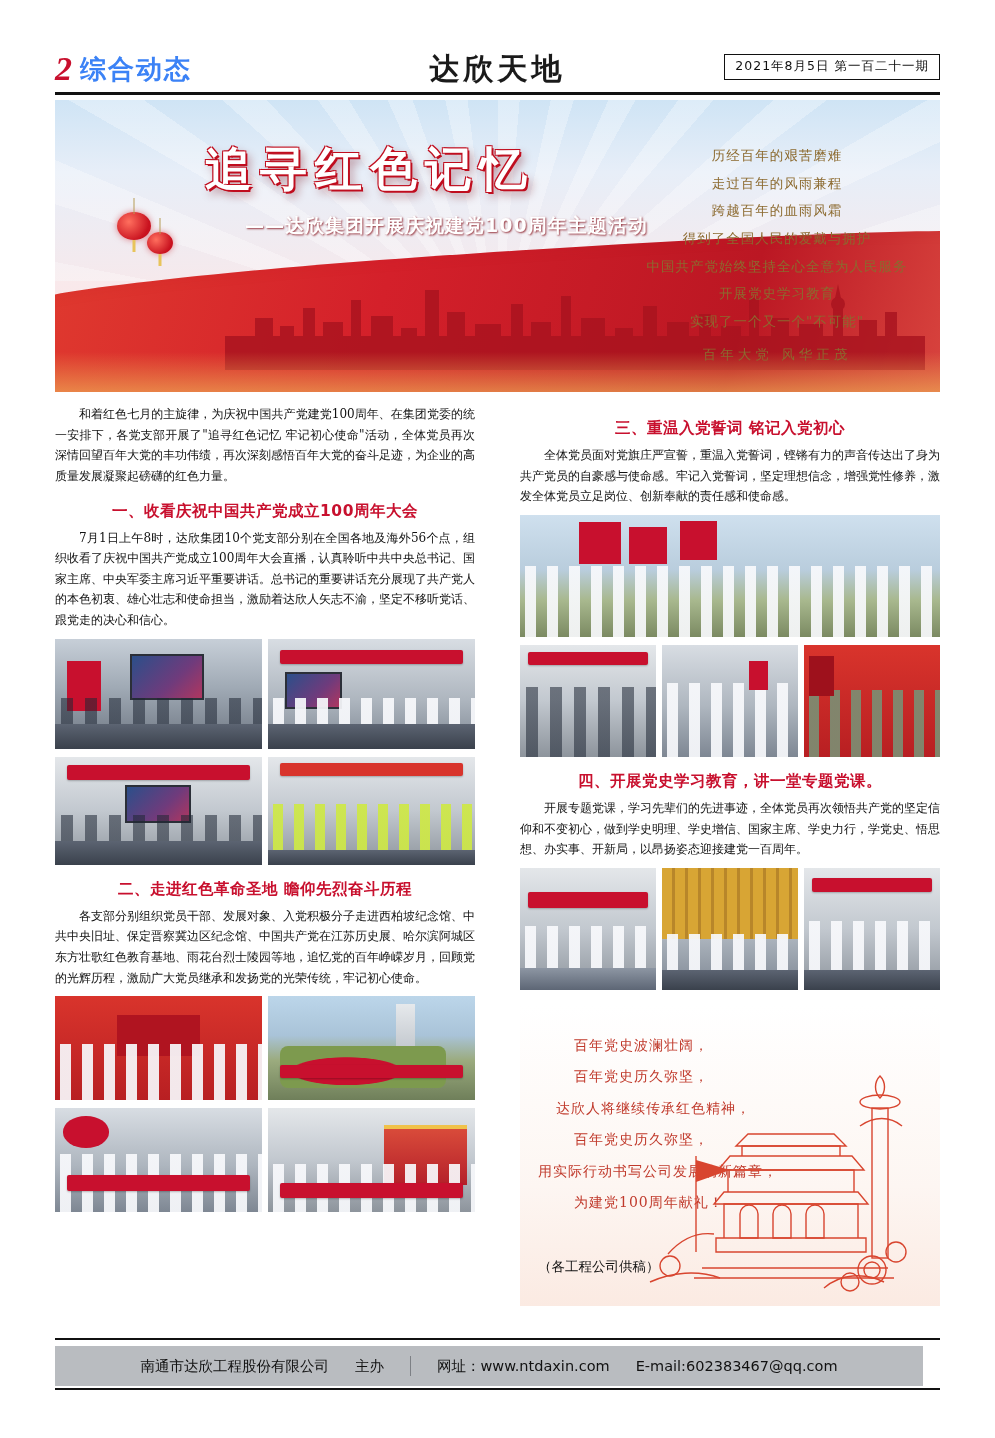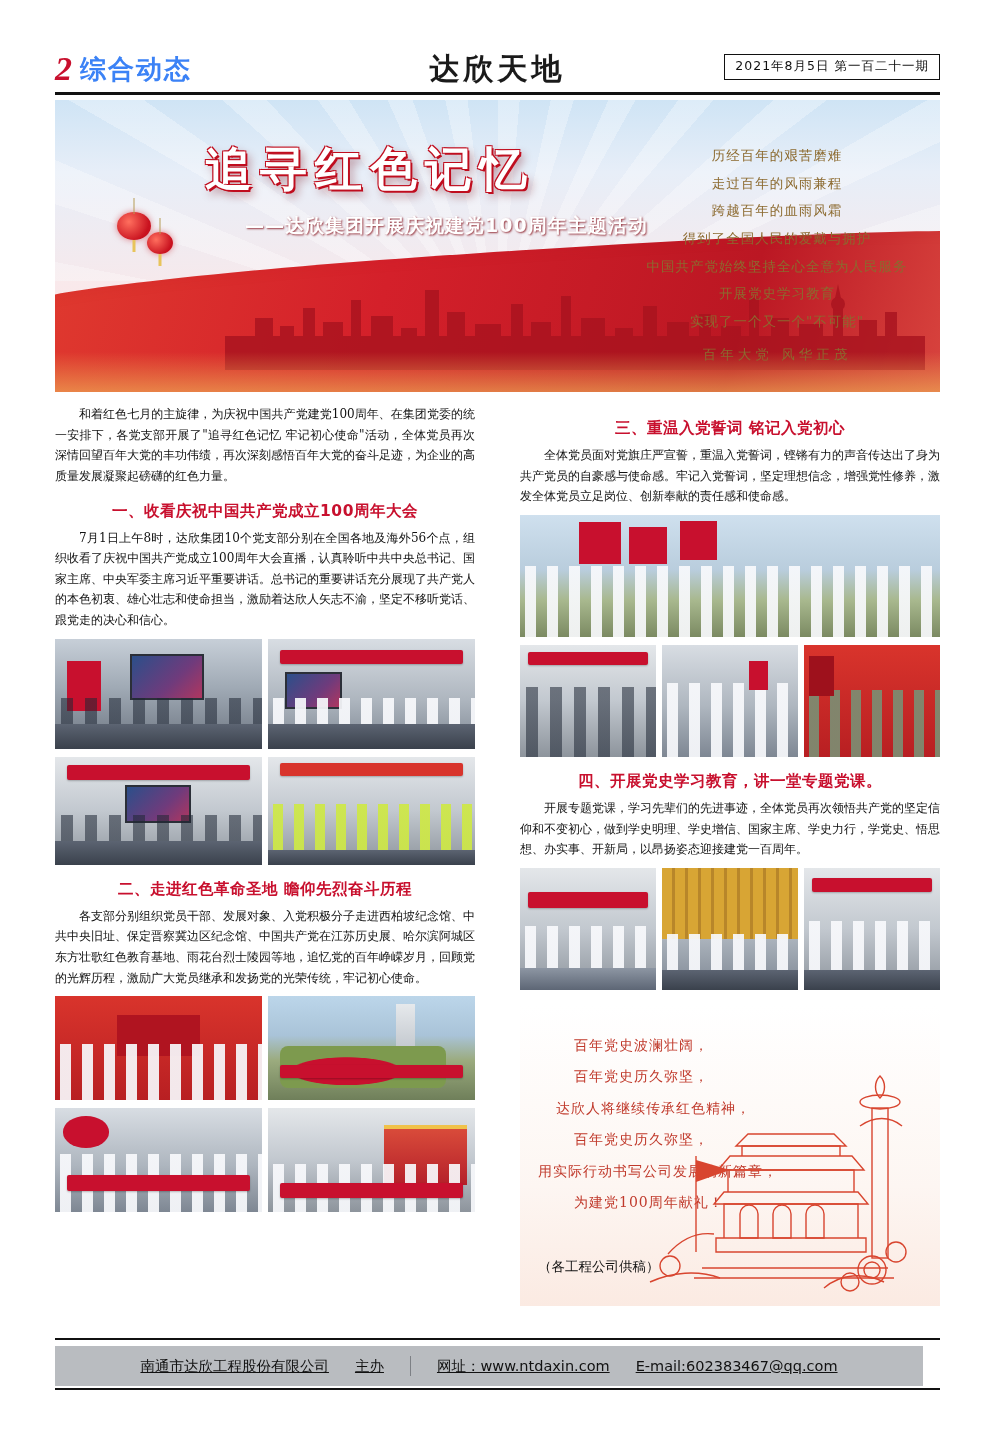--- a/index.html
+++ b/index.html
@@ -308,21 +308,20 @@
     left: 55px; top: 1346px;
     width: 868px; height: 40px;
     background: #b9bcc0;
     display: flex;
     align-items: center;
     justify-content: center;
     gap: 26px;
     font-family: "DejaVu Sans", sans-serif;
     font-size: 14.5px;
     color: #111;
-    text-decoration: underline;
   }
   .footer .sep { width: 1px; height: 20px; background: #7d8085; }
   .footer-rule-top {
     position: absolute; left: 55px; top: 1338px; width: 885px; height: 2px; background: #111;
   }
   .footer-rule-bottom {
     position: absolute; left: 55px; top: 1388px; width: 885px; height: 2px; background: #111;
   }
 </style>
 </head>

